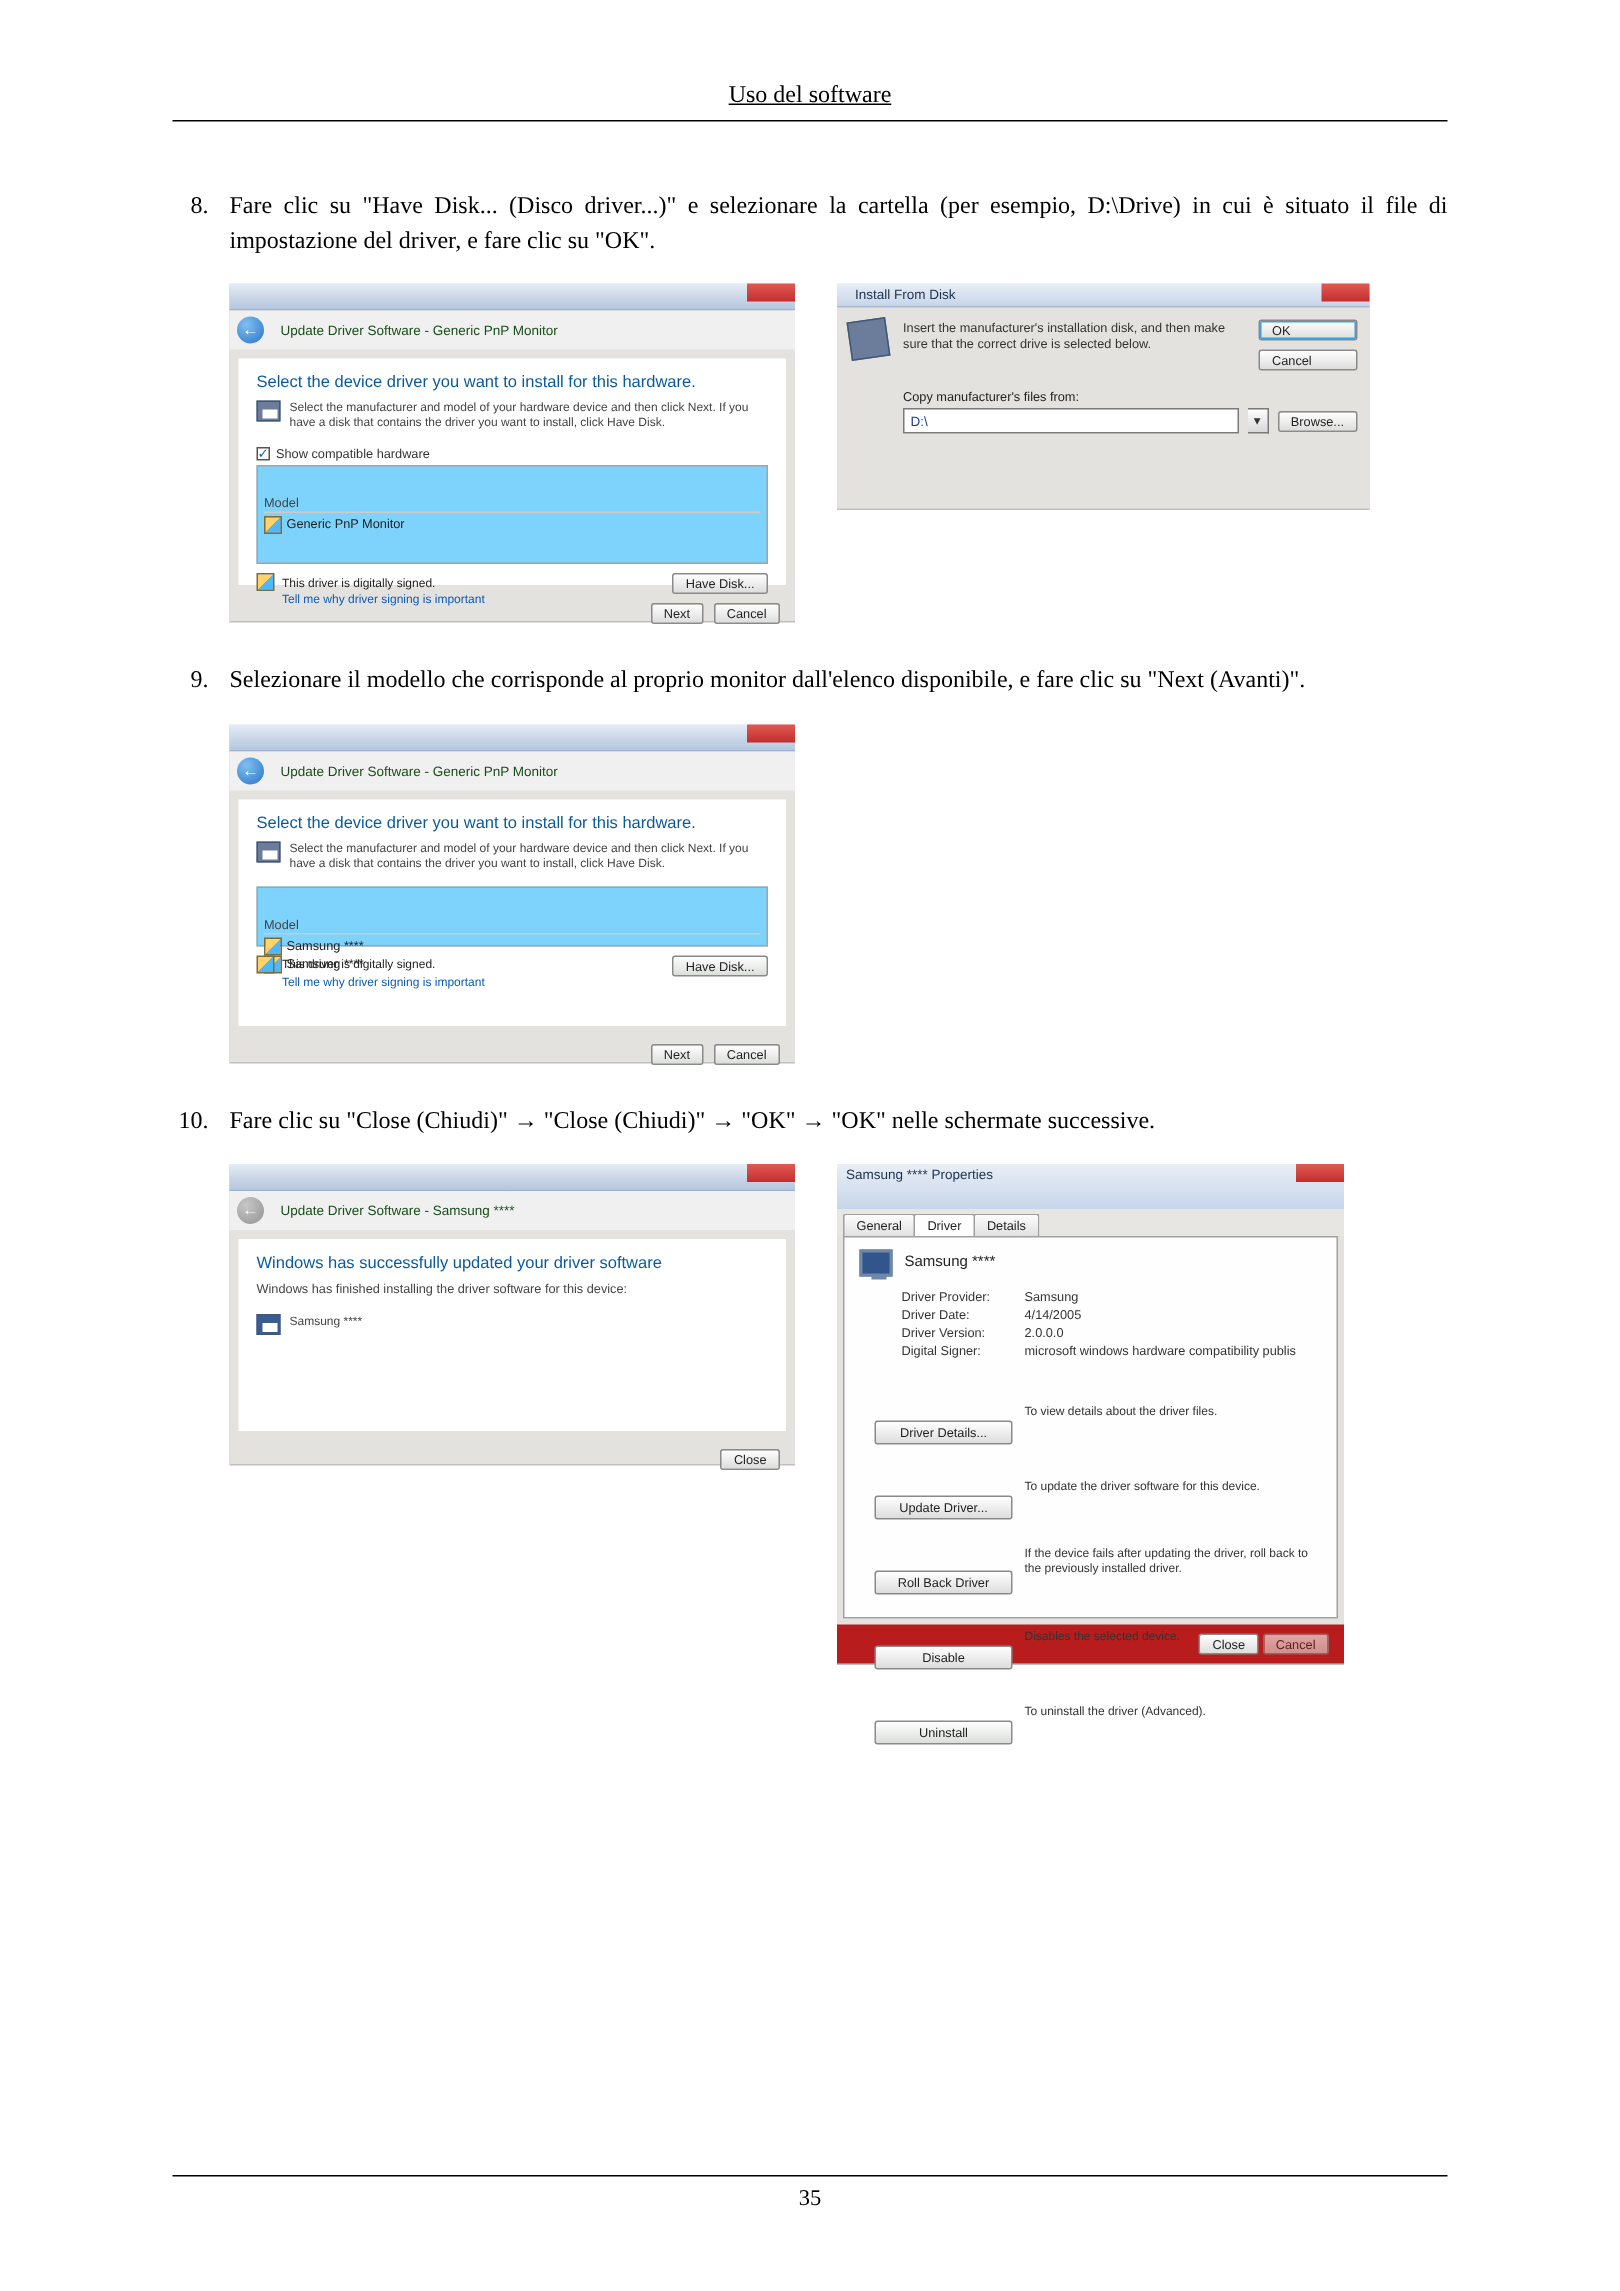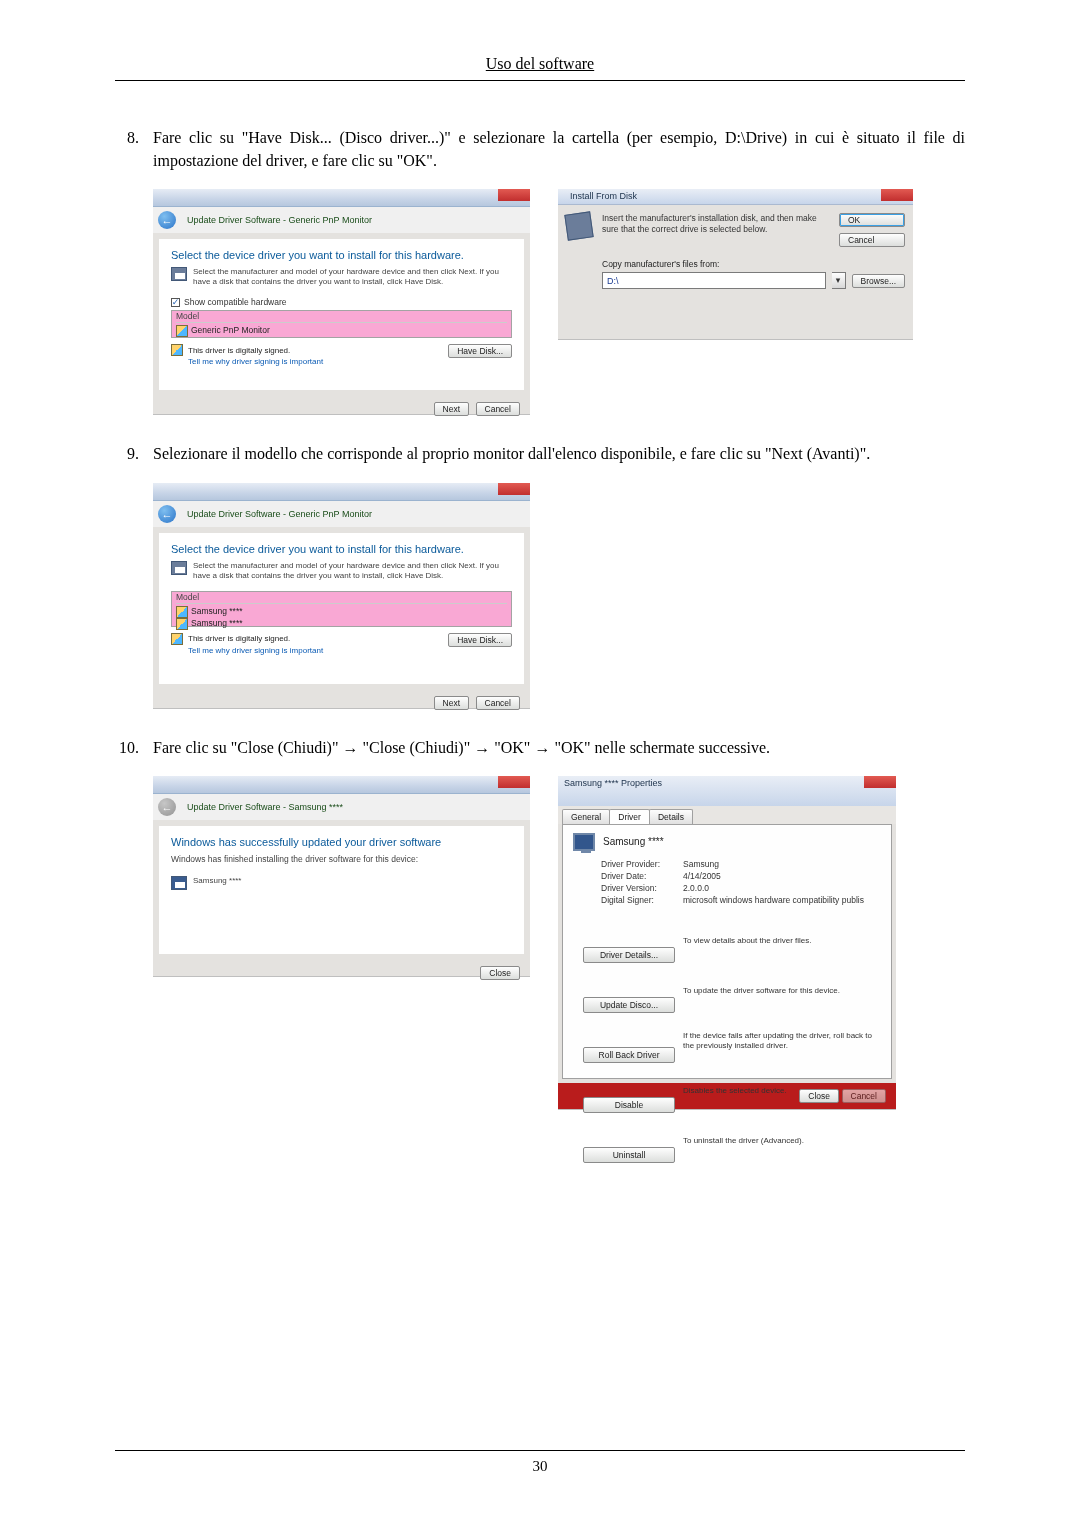--- a/index.html
+++ b/index.html
@@ -65,21 +65,21 @@
       background: radial-gradient(circle at 35% 30%, #7fbff0, #2b74c8);
       border-radius:50%; color:#fff; font-size:11px; line-height:18px; text-align:center;
     }
     .crumb { position:absolute; left:34px; top:8px; font-size:9px; color:#1a4d1a; }
     .blue-h { color:#0a5a9a; font-size:11px; margin-bottom:6px; }
     .hint-row { display:flex; gap:6px; font-size:8px; color:#444; line-height:1.25; margin-bottom:10px;}
     .floppy { width:16px; height:14px; background:#6b7d9a; position:relative; flex:0 0 16px; border:1px solid #425877;}
     .floppy::after{content:"";position:absolute;left:3px;bottom:1px;width:10px;height:6px;background:#fff;}
     .chk { display:flex; align-items:center; gap:4px; font-size:8.5px; color:#333; margin-bottom:3px;}
     .chkbox{width:9px;height:9px;border:1px solid #555;background:#fff;display:flex;align-items:center;justify-content:center;font-size:9px;color:#2a65b3;}
-    .list-b { border:1px solid #a3a3a3; background:#f9a8d4; padding:0 4px; font-size:8.5px; margin-bottom:6px;}
+    .list-b { border:1px solid #a3a3a3; background:#7dd3fc; padding:19px 4px; font-size:8.5px; margin-bottom:6px;}
     .list-b .hdr{font-weight:400;color:#444;border-bottom:1px solid #ccc;margin-bottom:2px;padding-bottom:1px;}
     .shield-row{display:flex;align-items:center;gap:5px;font-size:8px;}
     .shield{width:12px;height:12px;background:linear-gradient(135deg,#ffd36b 0 50%,#4db7ff 50% 100%);border:1px solid #7a6d3a;}
     .link{color:#0b5bb4;text-decoration:none;}
     .btn {
       display:inline-block; padding:2px 10px; font-size:9px; color:#222;
       background:linear-gradient(180deg,#fefefe,#dcdedc);
       border:1px solid #8a8a8a; border-radius:2px;
     }
     .btn.sm{padding:1px 8px;font-size:8.5px;}
@@ -302,21 +302,21 @@
           <div class="kv">
               <span class="k">Digital Signer:</span>
               <span class="v">microsoft windows hardware compatibility publis</span>
             </div>
           <div style="height:6px;"></div>
           <div class="brow">
               <span class="btn">Driver Details...</span>
               <span class="desc">To view details about the driver files.</span>
             </div>
           <div class="brow">
-              <span class="btn">Update Disco...</span>
+              <span class="btn">Update Driver...</span>
               <span class="desc">To update the driver software for this device.</span>
             </div>
           <div class="brow">
               <span class="btn">Roll Back Driver</span>
               <span class="desc">If the device fails after updating the driver, roll back to the previously installed driver.</span>
             </div>
           <div class="brow">
               <span class="btn">Disable</span>
               <span class="desc">Disables the selected device.</span>
             </div>
@@ -329,13 +329,13 @@
           <span class="btn sm">Close</span>
           <span class="btn sm" style="opacity:.6;">Cancel</span>
         </div>
       </div>
     </div>
 
   </div>
 </div>
 
 <hr class="footer-rule">
-<div class="footer">30</div>
+<div class="footer">35</div>
 
 </body></html>

